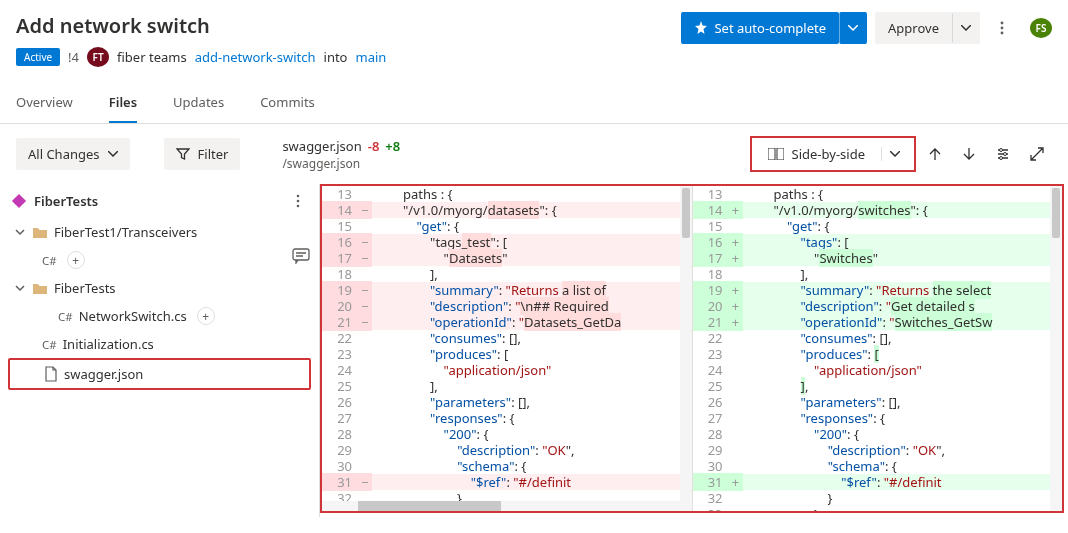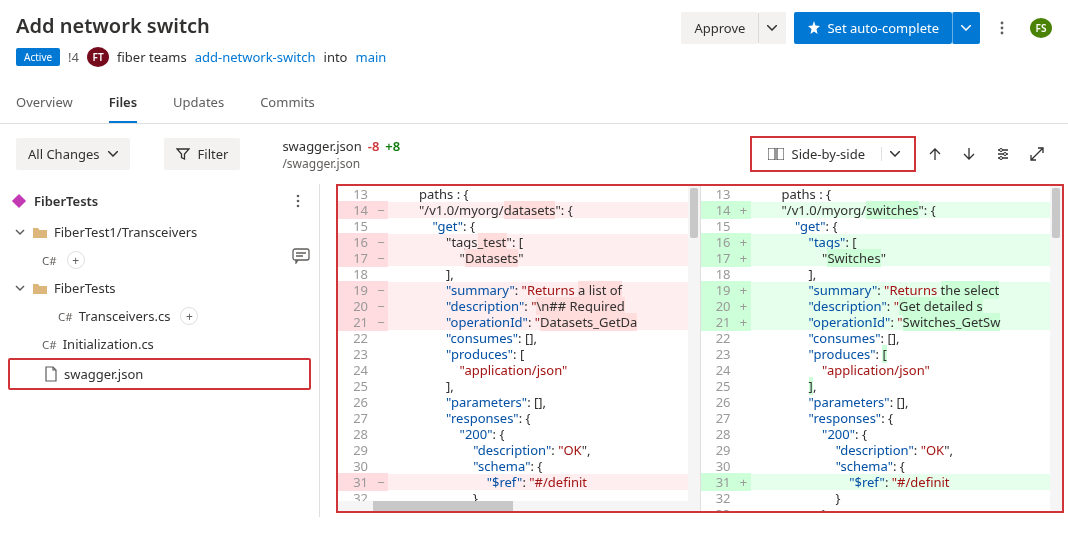--- a/index.html
+++ b/index.html
@@ -66,21 +66,21 @@
   .tree-row{display:flex;align-items:center;gap:6px;padding:5px 6px;cursor:pointer;border-radius:2px;white-space:nowrap}
   .tree-row.sel{border:2px solid var(--red-box)}
   .ind-1{padding-left:16px}
   .ind-2{padding-left:32px}
   .chev{width:12px;display:flex;justify-content:center}
   .fold{color:#dcb67a}
   .lang{color:var(--muted);font-size:11.5px}
   .plus{border:1px solid var(--border);border-radius:50%;width:18px;height:18px;display:flex;align-items:center;justify-content:center;font-size:12px;color:var(--muted);margin-left:4px;cursor:pointer}
 
   
-  .diff-wrap{flex:1;border:2px solid var(--red-box);margin:0 4px 4px 16px;display:flex;overflow:hidden;position:relative}
+  .diff-wrap{flex:1;border:2px solid var(--red-box);margin:0 4px 4px 0;display:flex;overflow:hidden;position:relative}
   .pane{flex:1;overflow:hidden;font-family:Consolas,monospace;font-size:12px;position:relative}
   .pane+.pane{border-left:1px solid var(--border)}
   .line{display:flex;height:16px;align-items:center}
   .ln{width:36px;text-align:right;padding-right:6px;color:#999;user-select:none;flex-shrink:0}
   .mk{width:14px;text-align:center;color:#999;flex-shrink:0}
   .code{white-space:pre;padding-left:4px;flex:1;overflow:hidden}
   .line.red{background:var(--red-bg)}
   .line.red .ln,.line.red .mk{background:#ffdce0}
   .line.grn{background:var(--green-bg)}
   .line.grn .ln,.line.grn .mk{background:#cdffd8}
@@ -106,39 +106,39 @@
       <span class="pr-id">!4</span>
       <span class="avatar">FT</span>
       <span>fiber teams</span>
       <span class="link">add-network-switch</span>
       <span>into</span>
       <span class="link">main</span>
     </div>
   </div>
   <div class="hdr-actions">
     <div style="display:flex">
-      <div class="btn light">
-          <span>Approve</span>
-        </div>
-      <div class="btn light split">
-        <svg width="10" height="6">
-            <path d="M0 0l5 5 5-5" fill="none" stroke="currentColor" stroke-width="1.5"></path>
-          </svg>
-      </div>
-    </div>
-    <div style="display:flex">
       <div class="btn blue">
         <svg width="14" height="14">
             <path d="M7 0l1.5 4.5L13 5l-3.5 3 1 5L7 10.5 3.5 13l1-5L1 5l4.5-.5z" fill="#fff"></path>
           </svg>
         <span>Set auto-complete</span>
       </div>
       <div class="btn blue split">
         <svg width="10" height="6">
             <path d="M0 0l5 5 5-5" fill="none" stroke="#fff" stroke-width="1.5"></path>
+          </svg>
+      </div>
+    </div>
+    <div style="display:flex">
+      <div class="btn light">
+          <span>Approve</span>
+        </div>
+      <div class="btn light split">
+        <svg width="10" height="6">
+            <path d="M0 0l5 5 5-5" fill="none" stroke="currentColor" stroke-width="1.5"></path>
           </svg>
       </div>
     </div>
     <div class="btn icon">
       <svg width="14" height="14">
           <circle cx="7" cy="2" r="1.4" fill="#605e5c"></circle>
           <circle cx="7" cy="7" r="1.4" fill="#605e5c"></circle>
           <circle cx="7" cy="12" r="1.4" fill="#605e5c"></circle>
         </svg>
     </div>
@@ -254,21 +254,21 @@
           <span class="fold">
             <svg width="16" height="14">
               <path d="M1 3h5l1.5 2H15v8H1z" fill="#dcb67a"></path>
             </svg>
           </span>
           <span>FiberTests</span>
         </div>
         <div class="tree-row ind-2">
           <span class="chev"></span>
           <span class="lang">C#</span>
-          <span>Transceivers.cs</span>
+          <span>NetworkSwitch.cs</span>
           <span class="plus">+</span>
         </div>
         <div class="tree-row ind-1">
           <span class="chev"></span>
           <span class="lang">C#</span>
           <span>Initialization.cs</span>
         </div>
         <div class="tree-row ind-1 sel">
           <span class="chev"></span>
           <span>

